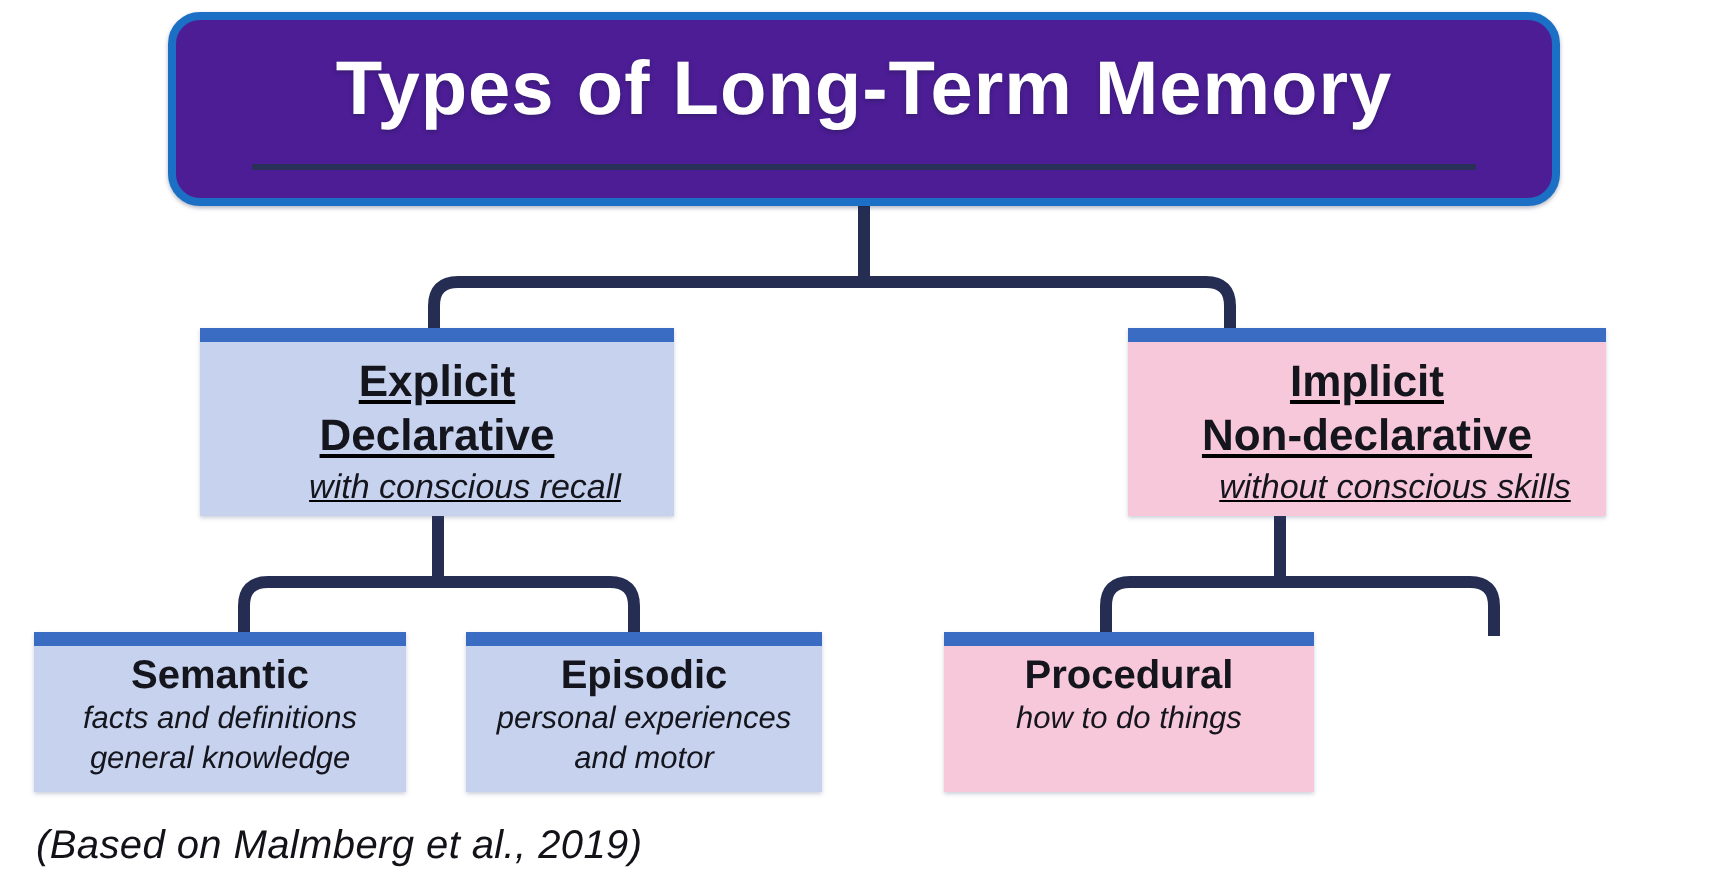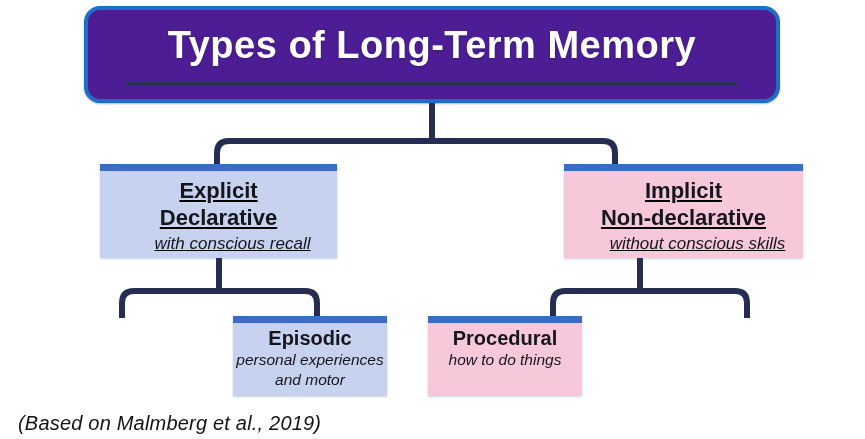--- a/index.html
+++ b/index.html
@@ -90,22 +90,22 @@
   }
   .leaf .subline {
     font-size: 15.5px;
     font-style: italic;
     color: #15151d;
     line-height: 20px;
   }
   #node-explicit   { left: 100px; width: 237px; }
   #node-implicit   { left: 516px; width: 239px; margin-left: 48px; }
   #node-semantic   { left: 17px;  width: 186px; }
-  #node-episodic   { left: 233px; width: 154px; }
-  #node-procedural { left: 428px; width: 154px; }
+  #node-episodic   { left: 233px; width: 178px; }
+  #node-procedural { left: 472px; width: 185px; }
   #node-emotional  { left: 665px; width: 188px; }
   .caption {
     position: absolute;
     left: 18px;
     top: 412px;
     font-size: 20px;
     font-style: italic;
     color: #121218;
     letter-spacing: 0.2px;
   }
@@ -139,20 +139,28 @@
 
   <div class="box node pink branch" id="node-implicit">
     <div class="stripe"></div>
     <div class="pad">
       <div class="heading">Implicit</div>
       <div class="heading">Non-declarative</div>
       <div class="subtitle">without conscious skills</div>
     </div>
   </div>
 
+  <div class="box node leaf" id="node-semantic">
+    <div class="stripe"></div>
+    <div class="pad">
+      <div class="heading">Semantic</div>
+      <div class="subline">facts and definitions</div>
+      <div class="subline">general knowledge</div>
+    </div>
+  </div>
 
   <div class="box node leaf" id="node-episodic">
     <div class="stripe"></div>
     <div class="pad">
       <div class="heading">Episodic</div>
       <div class="subline">personal experiences</div>
       <div class="subline">and motor</div>
     </div>
   </div>
 

